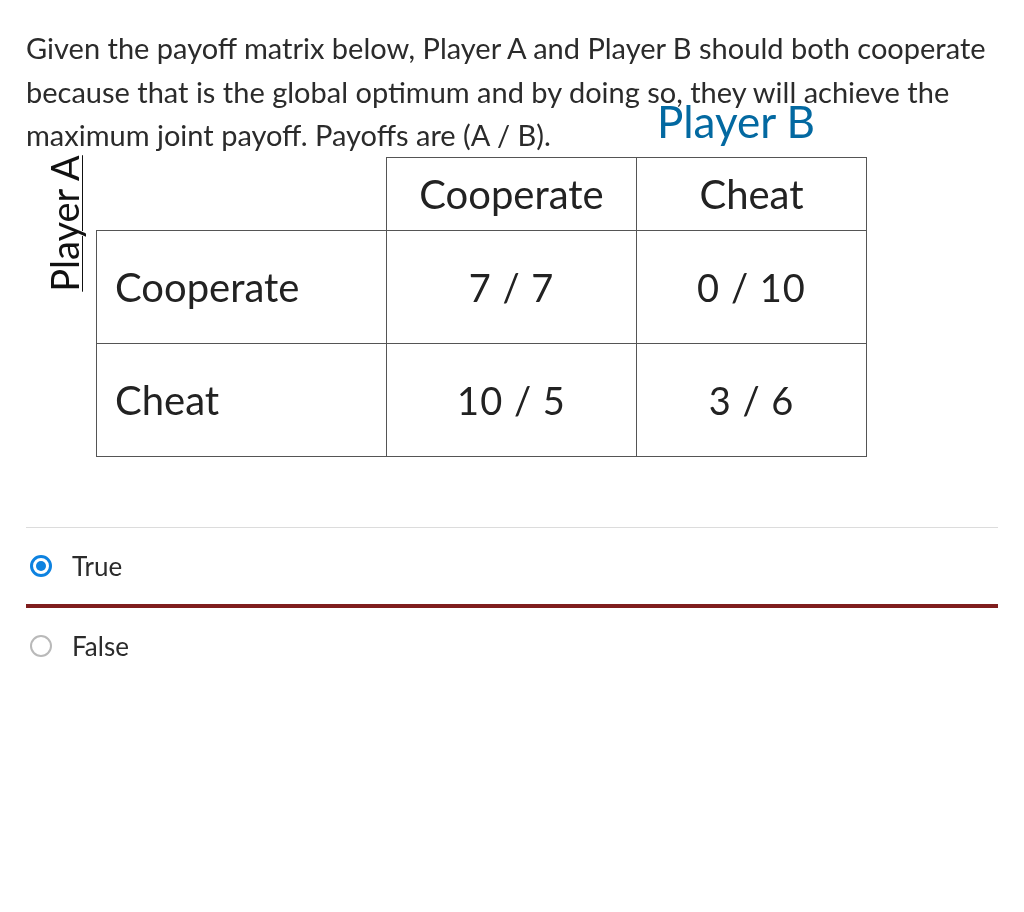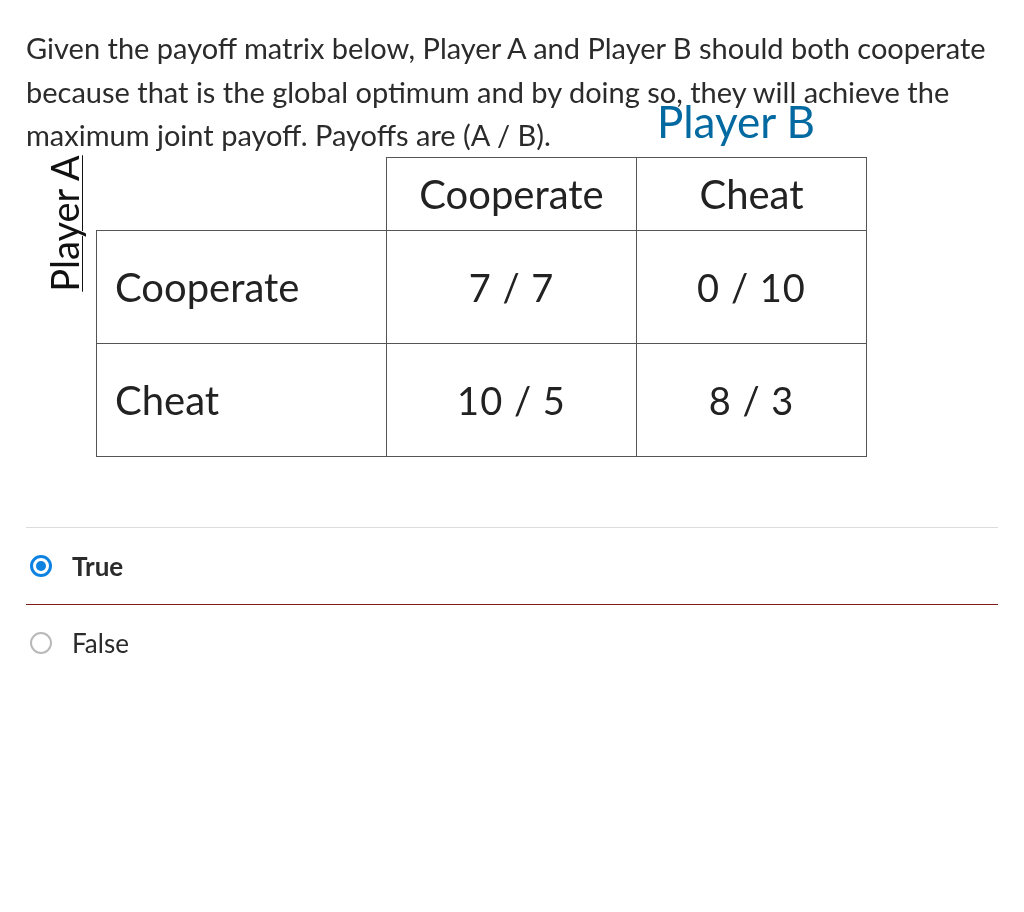--- a/index.html
+++ b/index.html
@@ -91,27 +91,27 @@
   .row-h-col { width: 290px; }
 
   
   .answers {
     margin-top: 22px;
     padding-left: 0;
   }
   .answer-row {
     display: flex;
     align-items: center;
-    border-top: 1px solid #7f1d1d;
+    border-top: 4px solid #7f1d1d;
     padding: 22px 4px 22px 4px;
     font-size: 26px;
     color: #2b2b2b;
     cursor: pointer;
   }
-  .answers .answer-row:first-child { border-top: 1px solid #dcdcdc; font-weight: bold; }
+  .answers .answer-row:first-child { border-top: 1px solid #dcdcdc; }
 
   .radio {
     width: 22px;
     height: 22px;
     border-radius: 50%;
     margin-right: 20px;
     box-sizing: border-box;
     display: inline-flex;
     align-items: center;
     justify-content: center;
@@ -161,21 +161,21 @@
         <th class="col-h">Cheat</th>
       </tr>
       <tr>
         <th class="row-h">Cooperate</th>
         <td class="cell">7 / 7</td>
         <td class="cell">0 / 10</td>
       </tr>
       <tr>
         <th class="row-h">Cheat</th>
         <td class="cell">10 / 5</td>
-        <td class="cell">8 / 3</td>
+        <td class="cell">3 / 6</td>
       </tr>
     </tbody>
       </table>
   </div>
 
   <div class="answers">
     <div class="answer-row">
       <span class="radio selected"></span>
       <span>True</span>
     </div>

